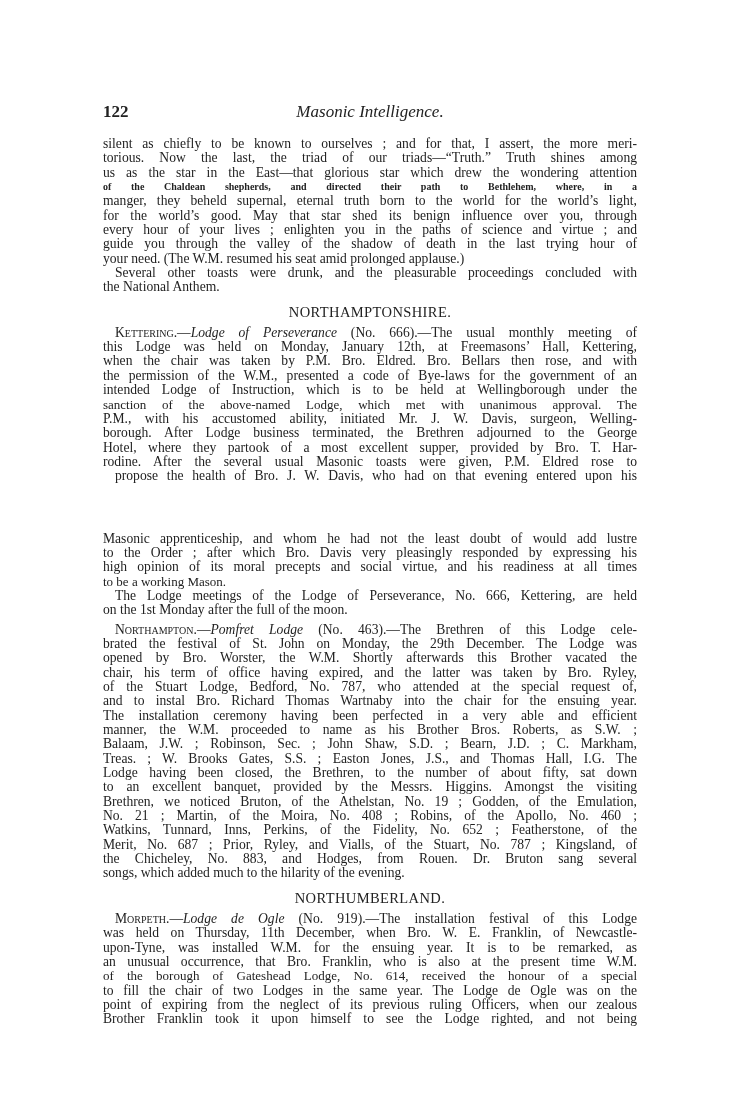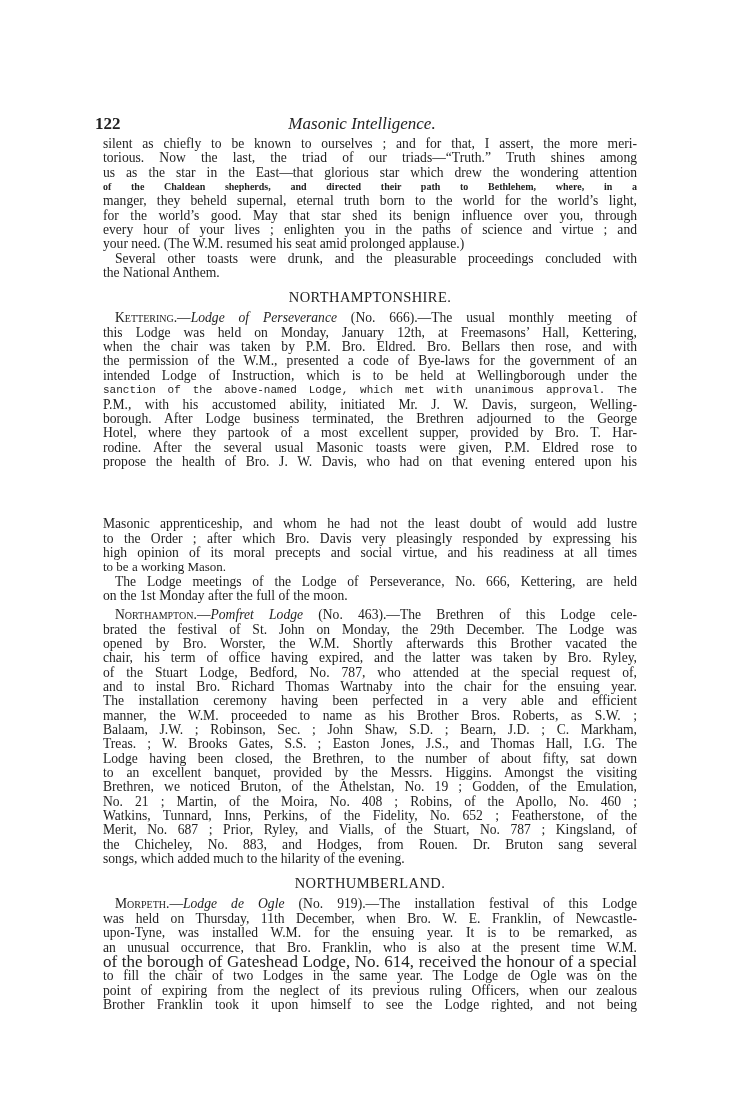--- a/index.html
+++ b/index.html
@@ -3,21 +3,21 @@
 <meta charset="utf-8">
 <style>
   html, body { margin: 0; padding: 0; background: #ffffff; }
   body { width: 739px; height: 1114px; position: relative; overflow: hidden; }
   .page {
     position: absolute; left: 0; top: 0; width: 739px; height: 1114px;
     background: #ffffff; color: #1a1a1a;
     font-family: "DejaVu Serif", "Liberation Serif", serif;
   }
   .running-head {
-    position: absolute; left: 95px; top: 102px; width: 534px; height: 20px; margin-top: 12px;
+    position: absolute; left: 103px; top: 102px; width: 534px; height: 20px;
   }
   .folio {
     position: absolute; left: 0; top: 0;
     font-family: "Liberation Serif", serif; font-size: 17px; font-weight: bold; color: #222;
   }
   .running-title {
     position: absolute; left: 0; right: 0; top: 0; text-align: center;
     font-family: "Liberation Serif", serif; font-size: 17px; font-style: italic; color: #222;
   }
   .col {
@@ -48,43 +48,44 @@
   <div class="col">
 
     <div>
       <span class="ln" style="white-space: normal; font-size: 13.6px;">silent as chiefly to be known to ourselves ; and for that, I assert, the more meri-</span>
       <span class="ln" style="white-space: normal; font-size: 13.6px;">torious. Now the last, the triad of our triads—“Truth.” Truth shines among</span>
       <span class="ln" style="white-space: normal; font-size: 13.6px;">us as the star in the East—that glorious star which drew the wondering attention</span>
       <span class="ln" style="white-space: normal; font-size: 10px; font-weight: bold;">of the Chaldean shepherds, and directed their path to Bethlehem, where, in a</span>
       <span class="ln" style="white-space: normal; font-size: 13.6px;">manger, they beheld supernal, eternal truth born to the world for the world’s light,</span>
       <span class="ln" style="white-space: normal; font-size: 13.6px;">for the world’s good. May that star shed its benign influence over you, through</span>
       <span class="ln" style="white-space: normal; font-size: 13.6px;">every hour of your lives ; enlighten you in the paths of science and virtue ; and</span>
+      <span class="ln" style="white-space: normal; font-size: 13.6px;">guide you through the valley of the shadow of death in the last trying hour of</span>
       <span class="ln last" style="white-space: normal; font-size: 13.6px;">your need. (The W.M. resumed his seat amid prolonged applause.)</span>
     </div>
     <div>
       <span class="ln ind" style="white-space: normal; font-size: 13.6px;">Several other toasts were drunk, and the pleasurable proceedings concluded with</span>
       <span class="ln last" style="white-space: normal; font-size: 13.6px;">the National Anthem.</span>
     </div>
 
     <div class="gap"></div>
     <span class="heading">NORTHAMPTONSHIRE.</span>
     <div class="gap-s"></div>
 
     <div>
       <span class="ln ind" style="white-space: normal; font-size: 13.6px;"><span class="sc">Kettering.</span>—<span class="it">Lodge of Perseverance</span><span> (No. 666).—The usual monthly meeting of</span></span>
       <span class="ln" style="white-space: normal; font-size: 13.6px;">this Lodge was held on Monday, January 12th, at Freemasons’ Hall, Kettering,</span>
       <span class="ln" style="white-space: normal; font-size: 13.6px;">when the chair was taken by P.M. Bro. Eldred. Bro. Bellars then rose, and with</span>
       <span class="ln" style="white-space: normal; font-size: 13.6px;">the permission of the W.M., presented a code of Bye-laws for the government of an</span>
       <span class="ln" style="white-space: normal; font-size: 13.6px;">intended Lodge of Instruction, which is to be held at Wellingborough under the</span>
-      <span class="ln" style="white-space: normal; font-size: 11px; font-family: Liberation Mono, monospace;">sanction of the above-named Lodge, which met with unanimous approval. The</span>
+      <span class="ln" style="white-space: normal; font-size: 13px;">sanction of the above-named Lodge, which met with unanimous approval. The</span>
       <span class="ln" style="white-space: normal; font-size: 13.6px;">P.M., with his accustomed ability, initiated Mr. J. W. Davis, surgeon, Welling-</span>
       <span class="ln" style="white-space: normal; font-size: 13.6px;">borough. After Lodge business terminated, the Brethren adjourned to the George</span>
       <span class="ln" style="white-space: normal; font-size: 13.6px;">Hotel, where they partook of a most excellent supper, provided by Bro. T. Har-</span>
       <span class="ln" style="white-space: normal; font-size: 13.6px;">rodine. After the several usual Masonic toasts were given, P.M. Eldred rose to</span>
-      <span class="ln" style="white-space: normal; font-size: 13.6px;">propose the health of Bro. J. W. Davis, who had on that evening entered upon his</span>
+      <span class="ln" style="white-space: normal; font-size: 13.6px; margin-left: 12px;">propose the health of Bro. J. W. Davis, who had on that evening entered upon his</span>
       <span class="ln" style="white-space: normal; font-size: 13.6px; margin-top: 48px;">Masonic apprenticeship, and whom he had not the least doubt of would add lustre</span>
       <span class="ln" style="white-space: normal; font-size: 13.6px;">to the Order ; after which Bro. Davis very pleasingly responded by expressing his</span>
       <span class="ln" style="white-space: normal; font-size: 13.6px;">high opinion of its moral precepts and social virtue, and his readiness at all times</span>
       <span class="ln last" style="white-space: normal; font-size: 13px;">to be a working Mason.</span>
       <span class="ln ind" style="white-space: normal; font-size: 13.6px;">The Lodge meetings of the Lodge of Perseverance, No. 666, Kettering, are held</span>
       <span class="ln last" style="white-space: normal; font-size: 13.6px;">on the 1st Monday after the full of the moon.</span>
     </div>
 
     <div class="gap-s"></div>
 
@@ -111,20 +112,20 @@
 
     <div class="gap"></div>
     <span class="heading">NORTHUMBERLAND.</span>
     <div class="gap-s"></div>
 
     <div>
       <span class="ln ind" style="white-space: normal; font-size: 13.6px;"><span class="sc">Morpeth.</span>—<span class="it">Lodge de Ogle</span><span> (No. 919).—The installation festival of this Lodge</span></span>
       <span class="ln" style="white-space: normal; font-size: 13.6px;">was held on Thursday, 11th December, when Bro. W. E. Franklin, of Newcastle-</span>
       <span class="ln" style="white-space: normal; font-size: 13.6px;">upon-Tyne, was installed W.M. for the ensuing year. It is to be remarked, as</span>
       <span class="ln" style="white-space: normal; font-size: 13.6px;">an unusual occurrence, that Bro. Franklin, who is also at the present time W.M.</span>
-      <span class="ln" style="white-space: normal; font-size: 17px;">of the borough of Gateshead Lodge, No. 614, received the honour of a special</span>
+      <span class="ln" style="white-space: normal; font-size: 13px;">of the borough of Gateshead Lodge, No. 614, received the honour of a special</span>
       <span class="ln" style="white-space: normal; font-size: 13.6px;">to fill the chair of two Lodges in the same year. The Lodge de Ogle was on the</span>
       <span class="ln" style="white-space: normal; font-size: 13.6px;">point of expiring from the neglect of its previous ruling Officers, when our zealous</span>
       <span class="ln" style="white-space: normal; font-size: 13.6px;">Brother Franklin took it upon himself to see the Lodge righted, and not being</span>
     </div>
 
   </div>
 </div>
 
 </body></html>

